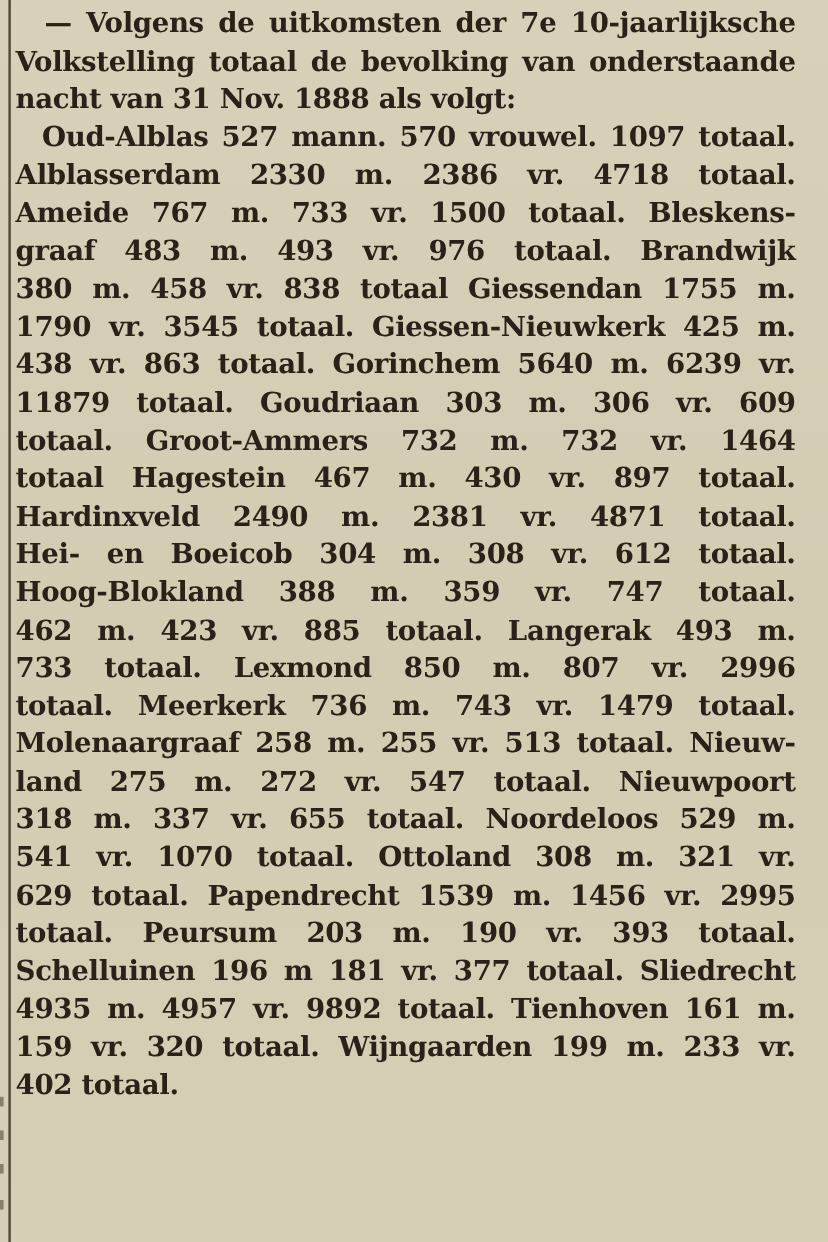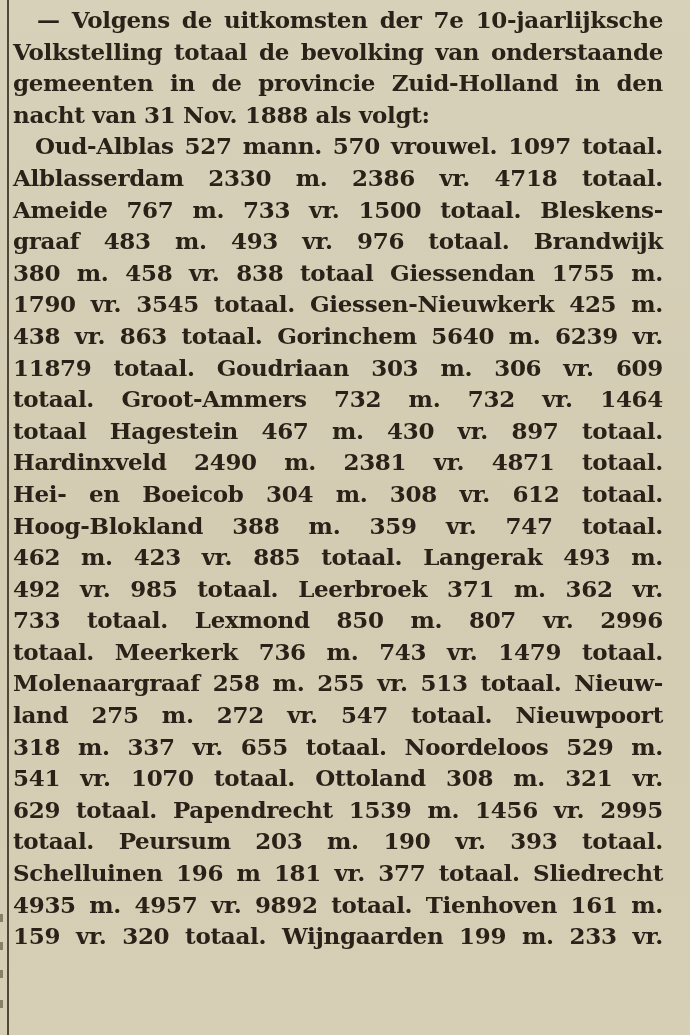--- a/index.html
+++ b/index.html
@@ -84,43 +84,42 @@
   <div class="margin-marks">
     <span style="top:14px"></span>
     <span style="top:42px"></span>
     <span style="top:70px"></span>
     <span style="top:100px"></span>
   </div>
 
   <div class="article">
     <span class="line indent-first">— Volgens de uitkomsten der 7e 10-jaarlijksche</span>
     <span class="line">Volkstelling totaal de bevolking van onderstaande</span>
-    <span class="line">gemeenten in de provincie Zuid-Holland in den</span>
     <span class="line last">nacht van 31 Nov. 1888 als volgt:</span>
 
     <span class="line indent">Oud-Alblas 527 mann. 570 vrouwel. 1097 totaal.</span>
     <span class="line">Alblasserdam 2330 m. 2386 vr. 4718 totaal.</span>
     <span class="line">Ameide 767 m. 733 vr. 1500 totaal. Bleskens-</span>
     <span class="line">graaf 483 m. 493 vr. 976 totaal. Brandwijk</span>
     <span class="line">380 m. 458 vr. 838 totaal Giessendan 1755 m.</span>
     <span class="line">1790 vr. 3545 totaal. Giessen-Nieuwkerk 425 m.</span>
     <span class="line">438 vr. 863 totaal. Gorinchem 5640 m. 6239 vr.</span>
     <span class="line">11879 totaal. Goudriaan 303 m. 306 vr. 609</span>
     <span class="line">totaal. Groot-Ammers 732 m. 732 vr. 1464</span>
     <span class="line">totaal Hagestein 467 m. 430 vr. 897 totaal.</span>
     <span class="line">Hardinxveld 2490 m. 2381 vr. 4871 totaal.</span>
     <span class="line">Hei- en Boeicob 304 m. 308 vr. 612 totaal.</span>
     <span class="line">Hoog-Blokland 388 m. 359 vr. 747 totaal.</span>
     <span class="line">462 m. 423 vr. 885 totaal. Langerak 493 m.</span>
-    <span class="line">492 vr. 985 totaal. Leerbroek 371 m. 362 vr.</span>
     <span class="line">733 totaal. Lexmond 850 m. 807 vr. 2996</span>
     <span class="line">totaal. Meerkerk 736 m. 743 vr. 1479 totaal.</span>
     <span class="line">Molenaargraaf 258 m. 255 vr. 513 totaal. Nieuw-</span>
     <span class="line">land 275 m. 272 vr. 547 totaal. Nieuwpoort</span>
     <span class="line">318 m. 337 vr. 655 totaal. Noordeloos 529 m.</span>
     <span class="line">541 vr. 1070 totaal. Ottoland 308 m. 321 vr.</span>
     <span class="line">629 totaal. Papendrecht 1539 m. 1456 vr. 2995</span>
     <span class="line">totaal. Peursum 203 m. 190 vr. 393 totaal.</span>
     <span class="line">Schelluinen 196 m 181 vr. 377 totaal. Sliedrecht</span>
     <span class="line">4935 m. 4957 vr. 9892 totaal. Tienhoven 161 m.</span>
     <span class="line">159 vr. 320 totaal. Wijngaarden 199 m. 233 vr.</span>
+    <span class="line last">402 totaal.</span>
   </div>
 </div>
 
 </body></html>

